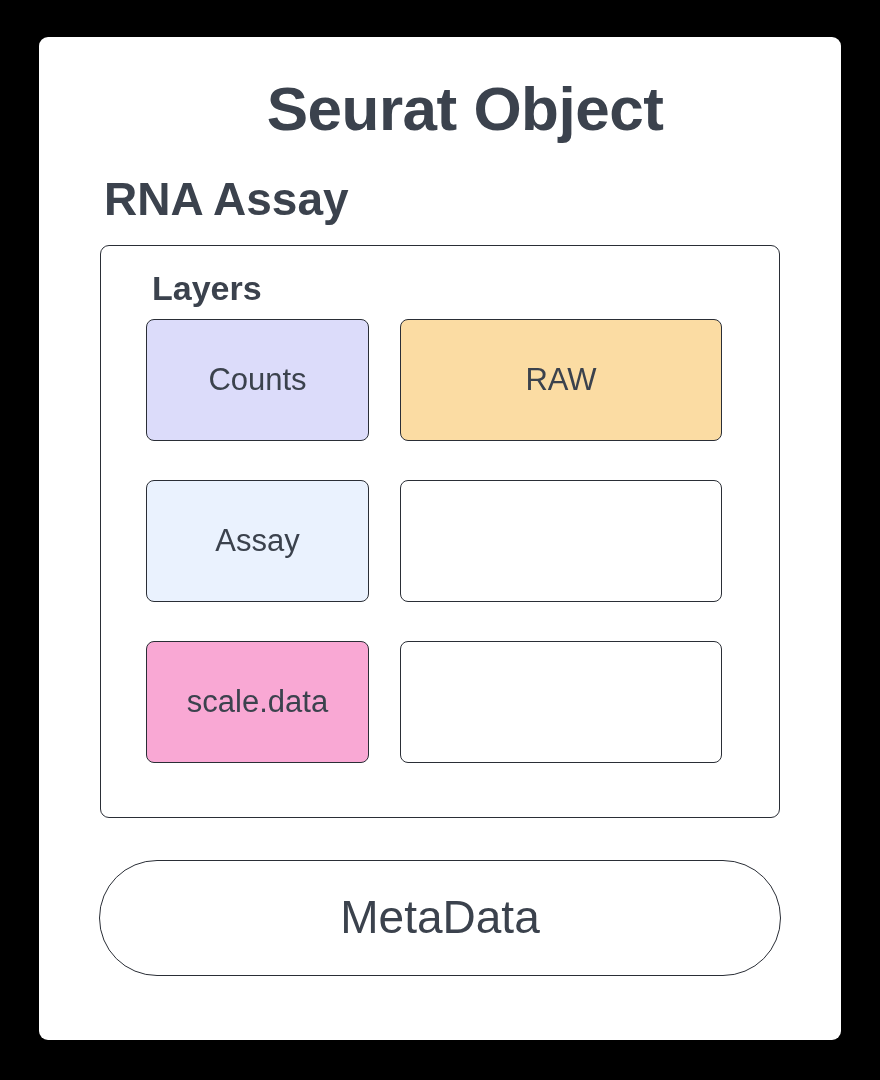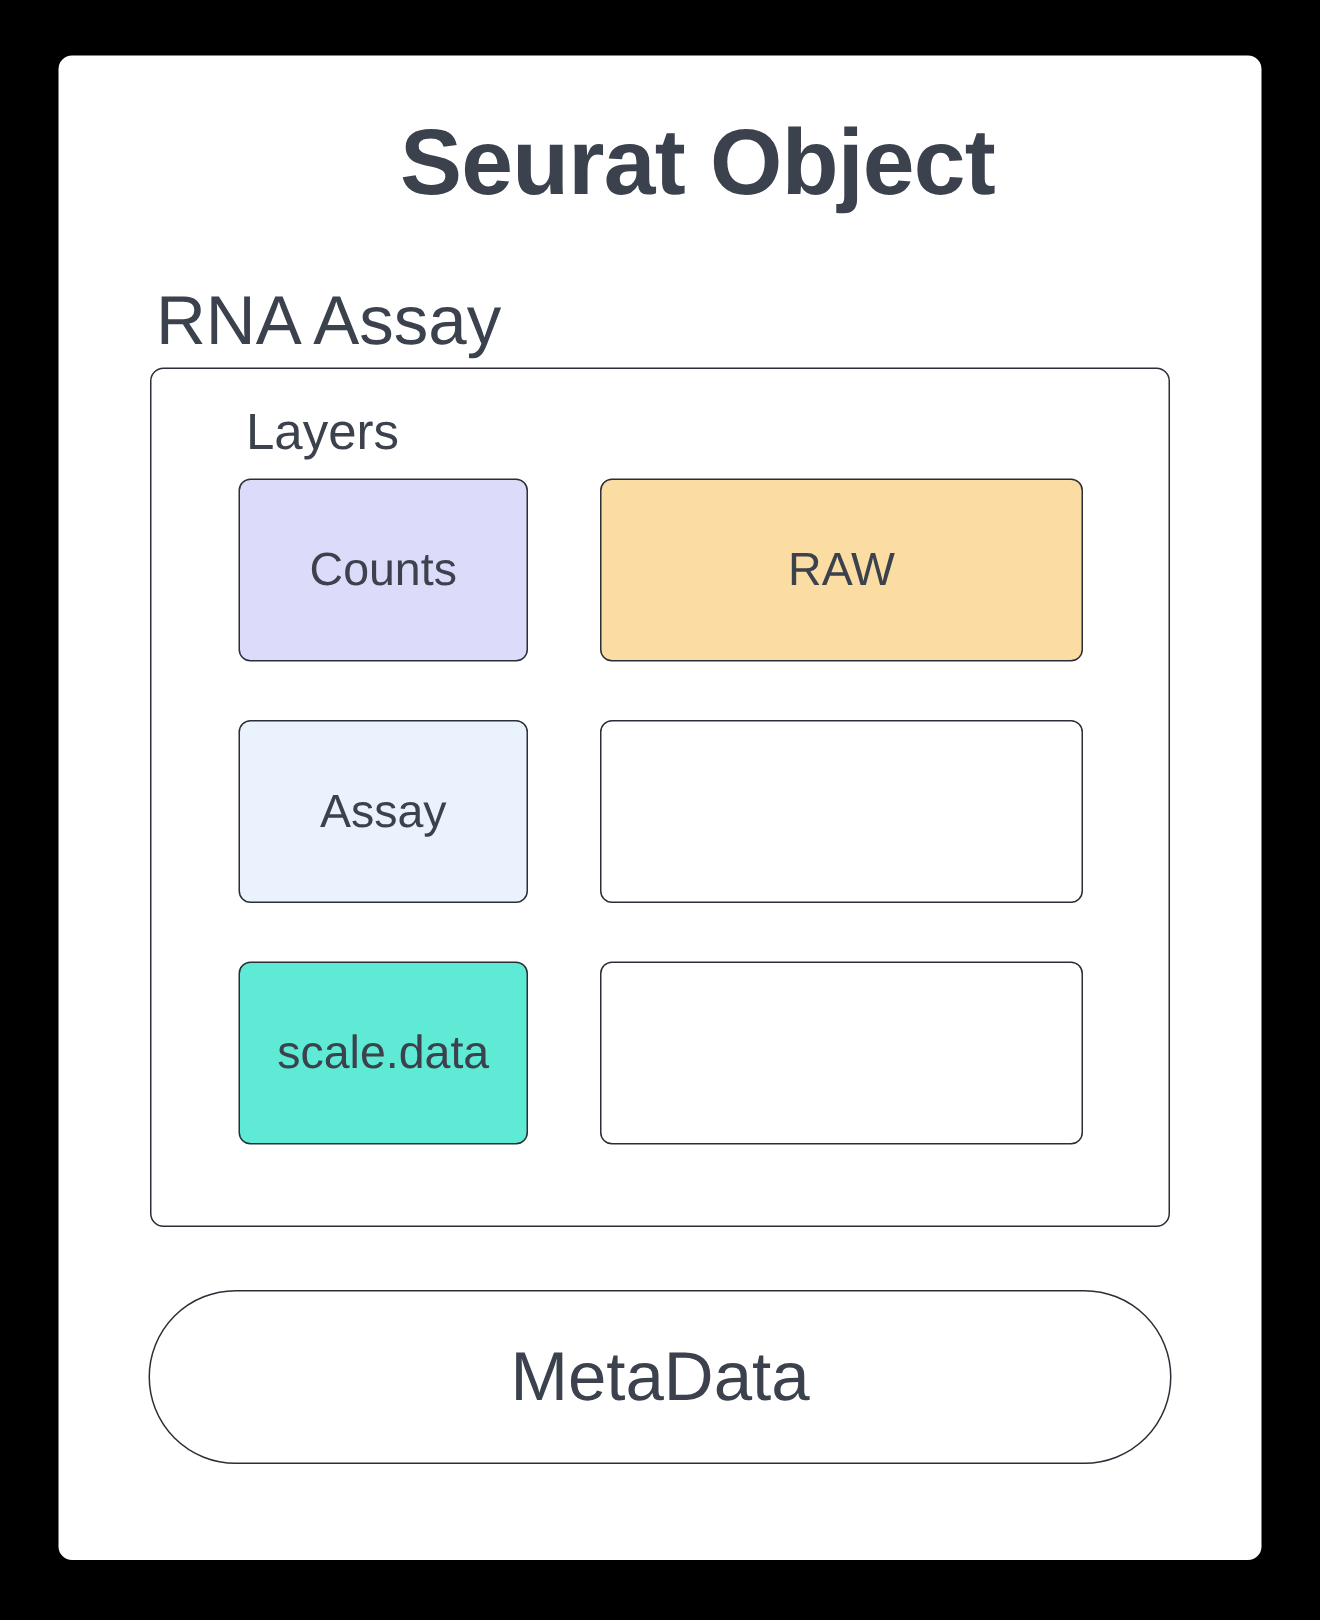--- a/index.html
+++ b/index.html
@@ -47,23 +47,23 @@
     color: #3b424d;
     letter-spacing: -0.5px;
     line-height: 1.1;
     white-space: nowrap;
   }
 
   
   .assay-title {
     position: absolute;
     left: 65px;
-    top: 150px;
+    top: 136px;
     font-size: 46px;
-    font-weight: normal;
+    font-weight: bold;
     color: #3b424d;
     line-height: 1.15;
     white-space: nowrap;
   }
 
   
   .layers-box {
     position: absolute;
     left: 61px;
     top: 208px;
@@ -73,25 +73,24 @@
     border: 1.6px solid #2a2e36;
     border-radius: 9px;
     box-sizing: border-box;
   }
 
   .layers-label {
     position: absolute;
     left: 51px;
     top: 22px;
     font-size: 34px;
-    font-weight: normal;
+    font-weight: bold;
     color: #3b424d;
     line-height: 1.2;
     white-space: nowrap;
-    margin-left: 12px;
   }
 
   
   .layer-grid {
     position: absolute;
     left: 45px;
     top: 73px;
     width: 595px;
   }
 
@@ -111,21 +110,21 @@
     box-sizing: border-box;
     display: flex;
     align-items: center;
     justify-content: center;
     font-size: 31px;
     color: #3b424d;
     line-height: 1.2;
     white-space: nowrap;
   }
 
-  .cell.left  { left: 13px;   width: 193px; }
+  .cell.left  { left: 0px;   width: 223px; }
   .cell.right { left: 254px; width: 322px; }
 
   .cell.empty { background: #ffffff; }
 
   
   .metadata-pill {
     position: absolute;
     left: 60px;
     top: 823px;
     width: 682px;
@@ -164,21 +163,21 @@
           <div class="cell left" style="background: rgb(220, 220, 250); border-color: rgb(42, 46, 54); color: rgb(59, 66, 77);">Counts</div>
           <div class="cell right" style="background: rgb(251, 220, 163); border-color: rgb(42, 46, 54); color: rgb(59, 66, 77);">RAW</div>
         </div>
 
         <div class="layer-row">
           <div class="cell left" style="background: rgb(234, 242, 254); border-color: rgb(42, 46, 54); color: rgb(59, 66, 77);">Assay</div>
           <div class="cell right empty" style="background: rgb(255, 255, 255); border-color: rgb(42, 46, 54); color: rgb(59, 66, 77);"></div>
         </div>
 
         <div class="layer-row">
-          <div class="cell left" style="background: #5eead4; border-color: rgb(42, 46, 54); color: rgb(59, 66, 77);">scale.data</div>
+          <div class="cell left" style="background: #f9a8d4; border-color: rgb(42, 46, 54); color: rgb(59, 66, 77);">scale.data</div>
           <div class="cell right empty" style="background: rgb(255, 255, 255); border-color: rgb(42, 46, 54); color: rgb(59, 66, 77);"></div>
         </div>
 
       </div>
     </div>
 
     <div class="metadata-pill" style="background-color: rgb(255, 255, 255); border-color: rgb(42, 46, 54); color: rgb(59, 66, 77);">MetaData</div>
 
   </div>
 </div>

